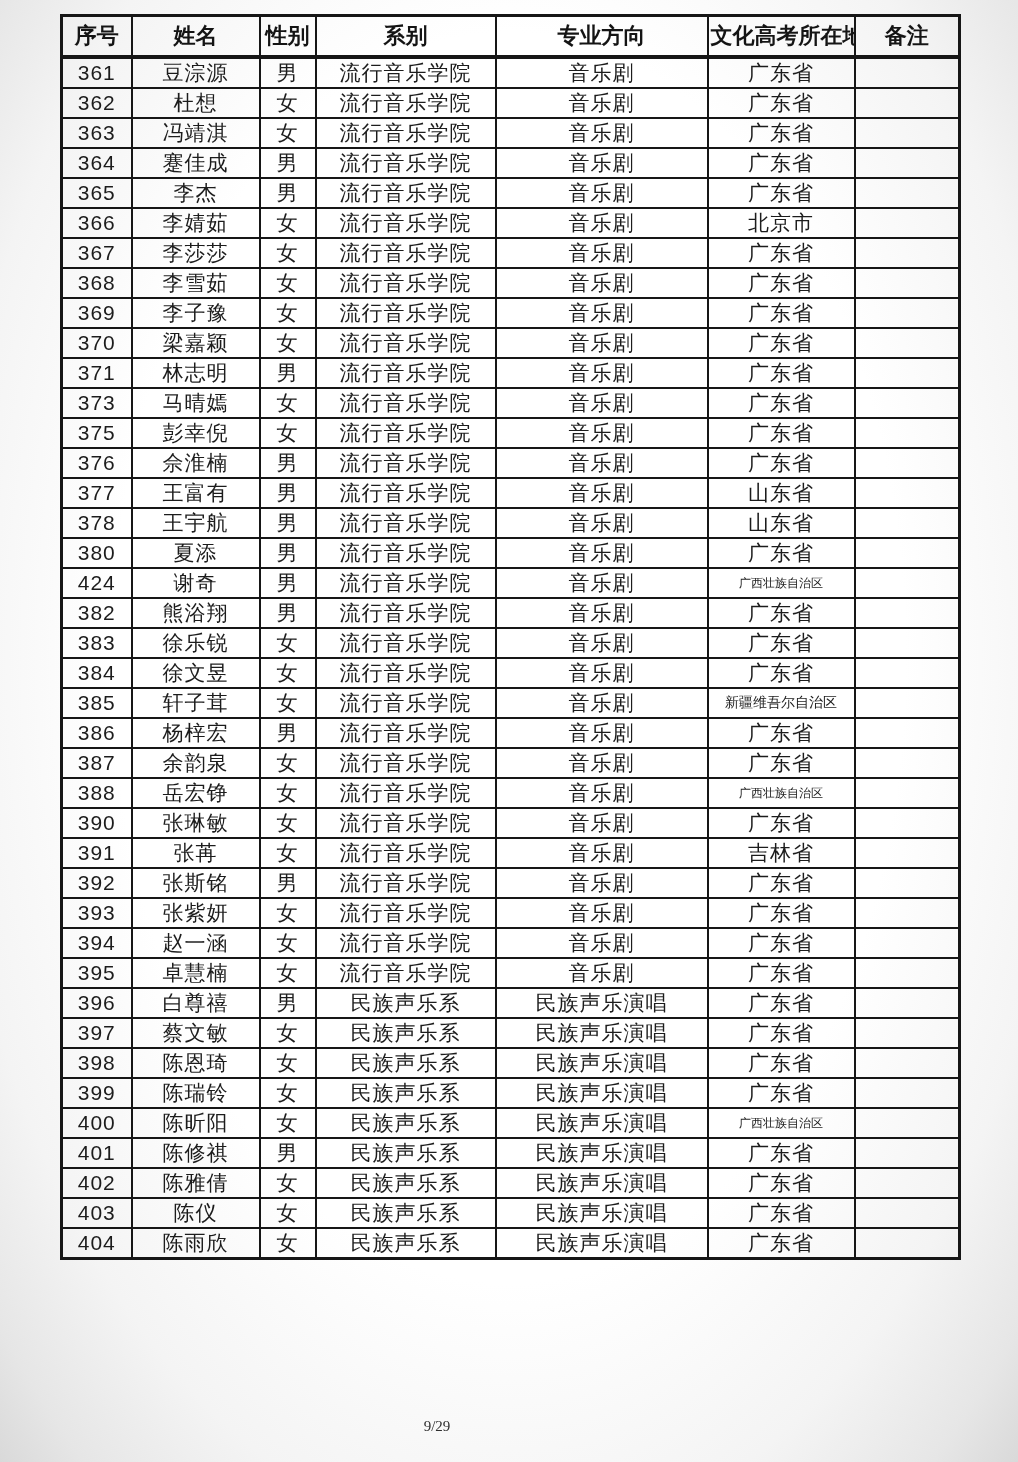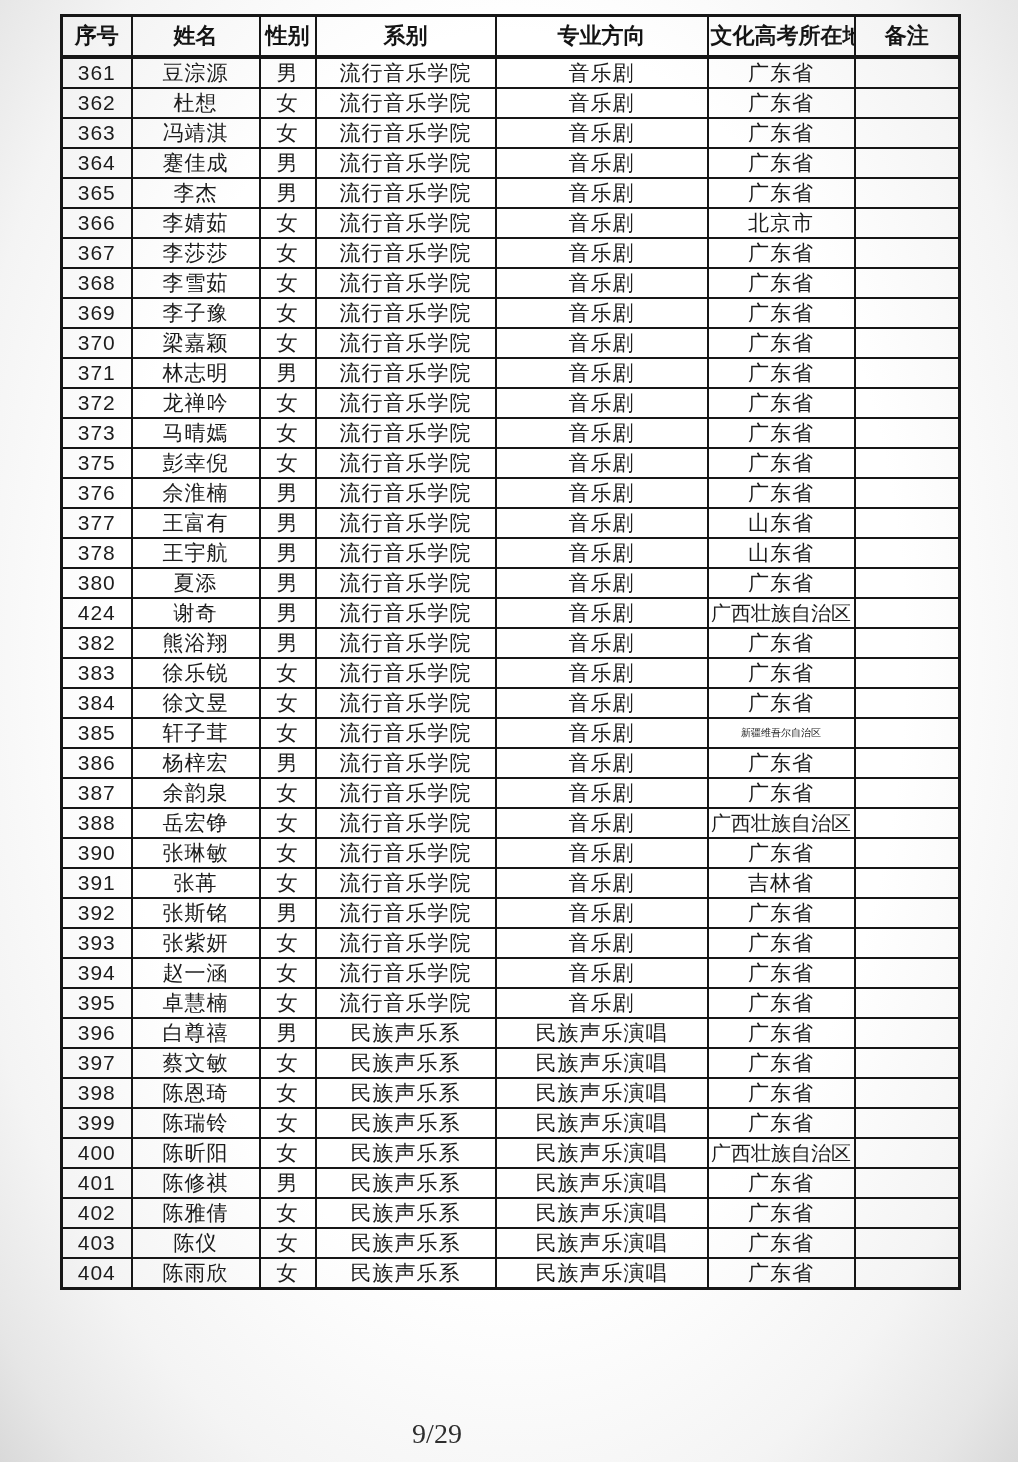--- a/index.html
+++ b/index.html
@@ -48,30 +48,30 @@
     height: 26px;
     font-size: 21px;
     font-weight: 400;
     color: #1c1c1c;
     padding: 0 2px;
     white-space: nowrap;
     overflow: hidden;
     text-align: center;
     letter-spacing: 1px;
   }
-  table.roster tbody td.len7 { font-size: 20px; letter-spacing: 0; }
-  table.roster tbody td.len8 { font-size: 10px; letter-spacing: 0; }
+  table.roster tbody td.len7 { font-size: 12px; letter-spacing: 0; }
+  table.roster tbody td.len8 { font-size: 14px; letter-spacing: 0; }
   .footer {
     position: absolute;
     left: 0;
     width: 874px;
     top: 1418px;
     text-align: center;
     font-family: "Liberation Serif", "DejaVu Serif", serif;
-    font-size: 28px;
+    font-size: 15px;
     color: #2e2e2e;
   }
 </style>
 </head>
 <body>
 
 <div class="page">
   <table class="roster">
     <colgroup>
       <col style="width:70px">
@@ -187,29 +187,20 @@
         <tr>
           <td>371</td>
           <td>林志明</td>
           <td>男</td>
           <td>流行音乐学院</td>
           <td>音乐剧</td>
           <td>广东省</td>
           <td></td>
         </tr>
         <tr>
-          <td>372</td>
-          <td>龙禅吟</td>
-          <td>女</td>
-          <td>流行音乐学院</td>
-          <td>音乐剧</td>
-          <td>广东省</td>
-          <td></td>
-        </tr>
-        <tr>
           <td>373</td>
           <td>马晴嫣</td>
           <td>女</td>
           <td>流行音乐学院</td>
           <td>音乐剧</td>
           <td>广东省</td>
           <td></td>
         </tr>
         <tr>
           <td>375</td>

